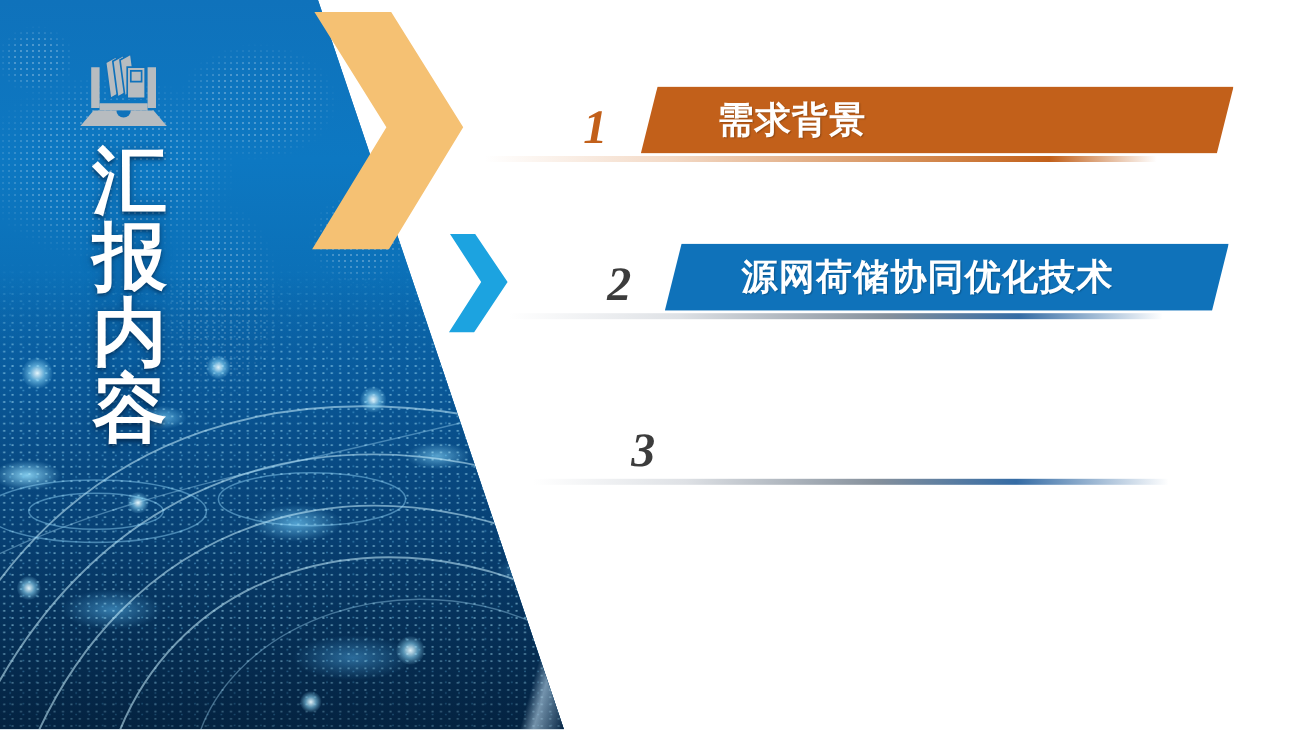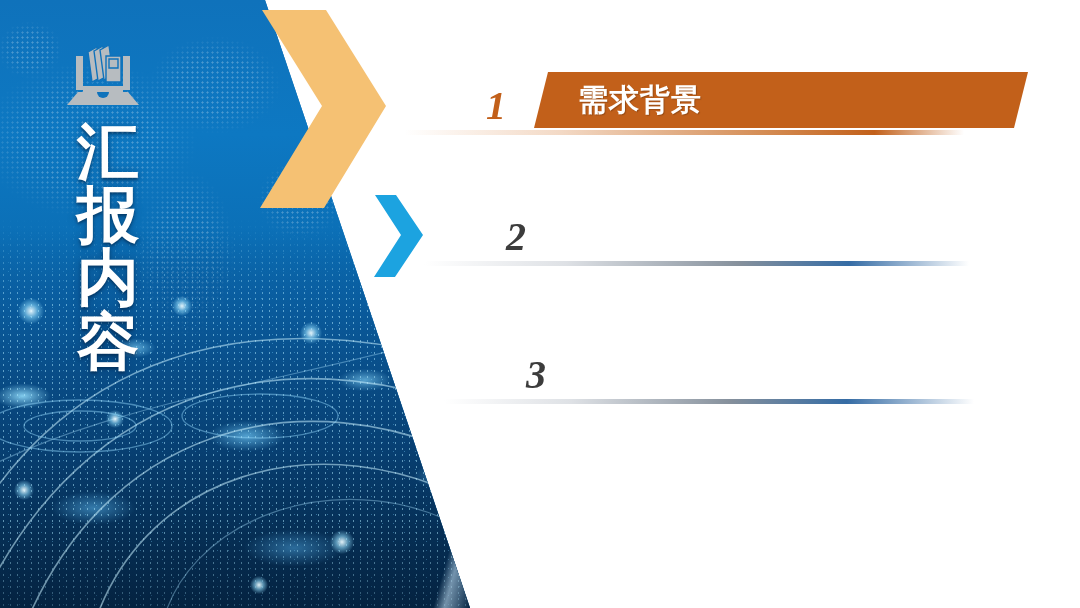--- a/index.html
+++ b/index.html
@@ -192,21 +192,21 @@
   }
   .row-1 .row-bar { background: #c2601a; width: 494px; }
   .row-2 .row-bar { background: #0f72ba; width: 470px; }
   .row-3 .row-bar { background: #0f72ba; width: 450px; }
 
   .row-label {
     color: #ffffff;
     font-size: 30px;
     font-weight: bold;
     letter-spacing: 1px;
-    margin-left: 44px;
+    margin-left: 64px;
     text-shadow: 1px 1px 1px rgba(0,0,0,.22);
     white-space: nowrap;
   }
 
   .row-rule {
     position: absolute;
     left: 0;
     top: 58px;
     height: 5px;
     width: 100%;
@@ -316,20 +316,23 @@
       <div class="row-rule"></div>
       <div class="row-num">1</div>
       <div class="row-bar">
         <div class="row-label">需求背景</div>
       </div>
     </div>
 
     <div class="row row-2">
       <div class="row-rule"></div>
       <div class="row-num">2</div>
+      <div class="row-bar">
+        <div class="row-label">源网荷储协同优化技术</div>
+      </div>
     </div>
 
     <div class="row row-3">
       <div class="row-rule"></div>
       <div class="row-num">3</div>
     </div>
 
   </div>
 
 </div>

